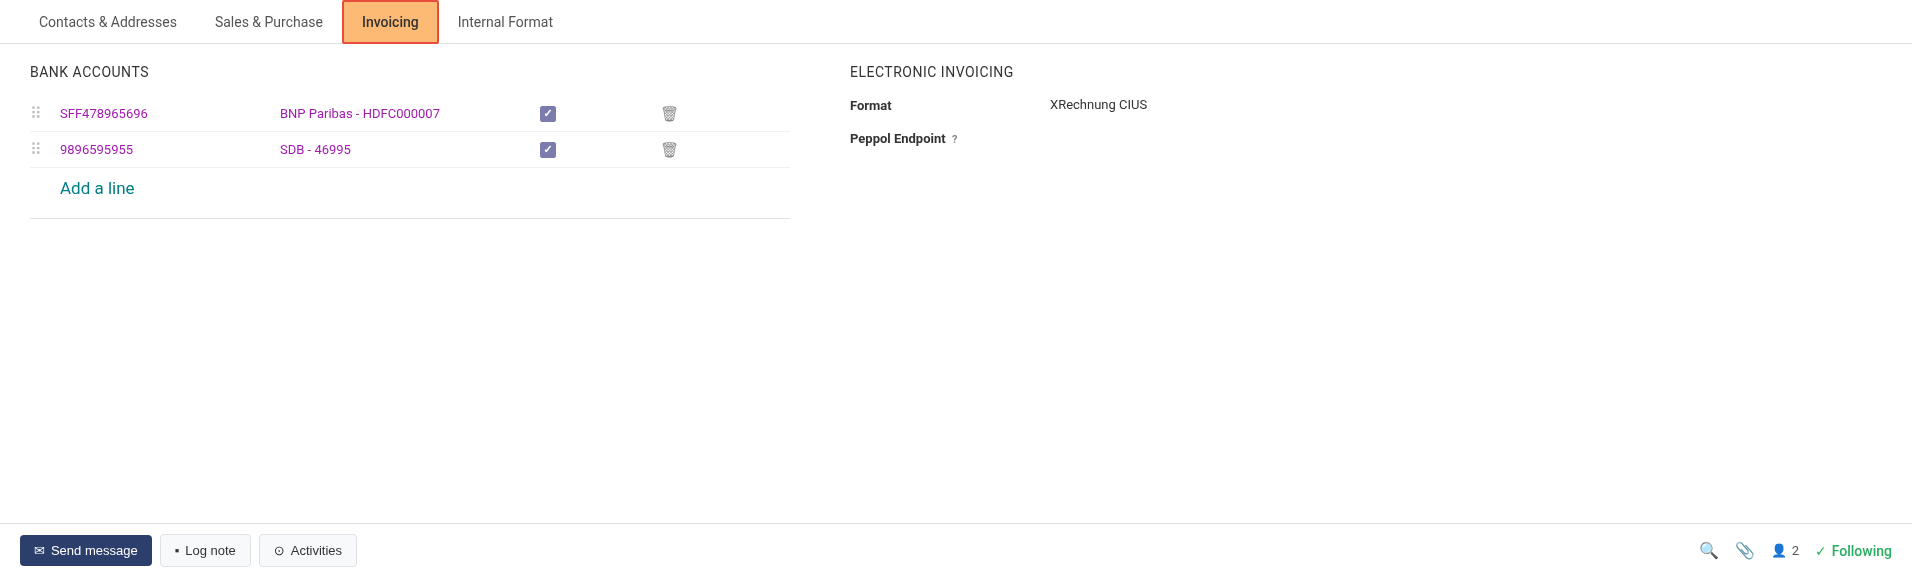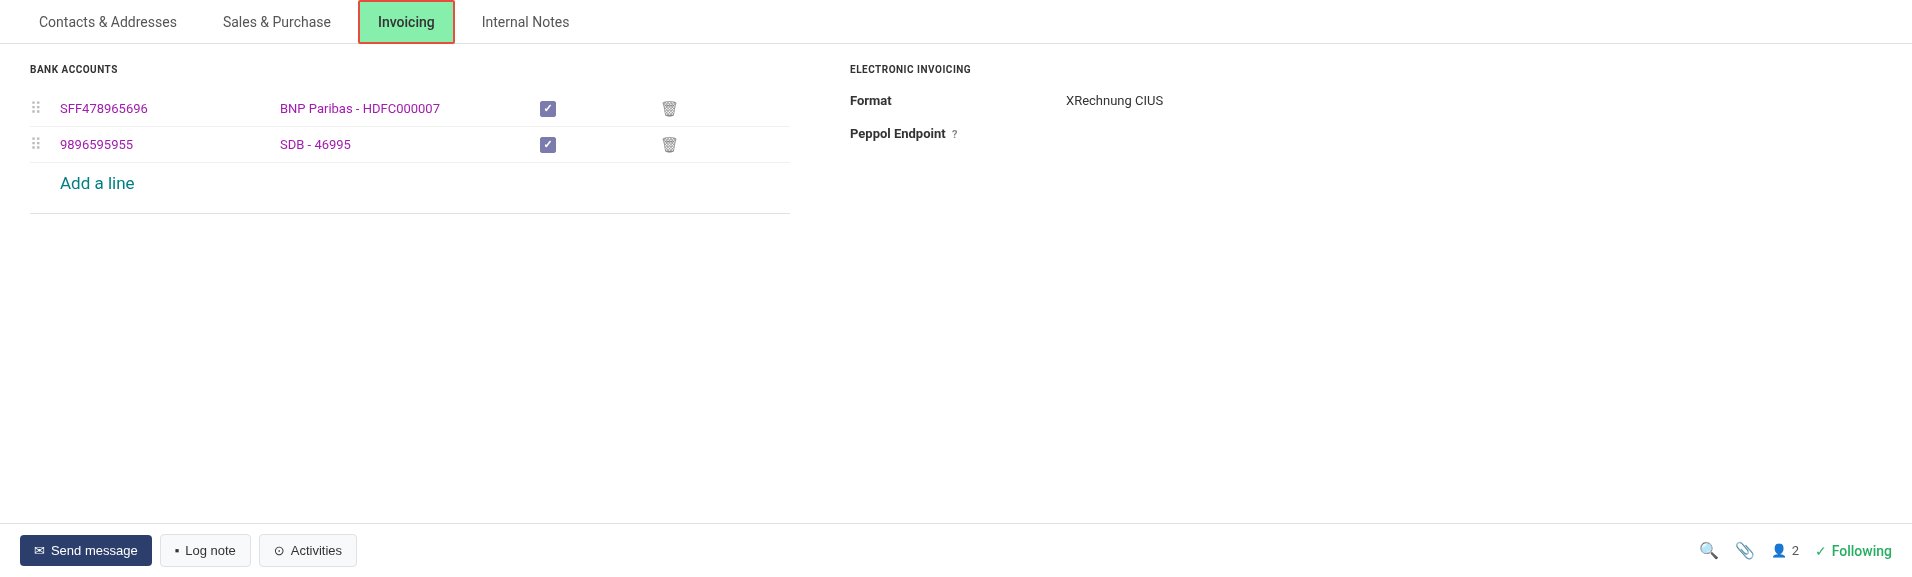--- a/index.html
+++ b/index.html
@@ -21,60 +21,59 @@
     }
 
     
     .tabs-bar {
       display: flex;
       align-items: center;
       border-bottom: 1px solid #dee2e6;
       padding: 0 20px;
       background: #fff;
       flex-shrink: 0;
-      gap: 8px;
     }
 
     .tab-item {
       padding: 12px 18px;
       cursor: pointer;
       color: #555;
       font-size: 14px;
       border: 1px solid transparent;
       margin-bottom: -1px;
       white-space: nowrap;
     }
 
     .tab-item.active {
       border: 2px solid #e74c3c;
       border-radius: 2px;
       color: #333;
       font-weight: 500;
-      background: #86efac;
+      background: #fdba74;
       margin-bottom: -1px;
     }
 
     
     .main-content {
       display: flex;
       flex: 1;
       padding: 20px 30px;
       gap: 40px;
       overflow: auto;
     }
 
     
     .left-panel {
       flex: 1;
       max-width: 760px;
     }
 
     .section-title {
-      font-size: 10px;
-      font-weight: 700;
+      font-size: 14px;
+      font-weight: 400;
       color: #333;
       text-transform: uppercase;
       letter-spacing: 0.5px;
       margin-bottom: 16px;
     }
 
     .bank-accounts-table {
       width: 100%;
     }
 
@@ -158,21 +157,21 @@
 
     
     .right-panel {
       flex: 1;
       padding-left: 20px;
     }
 
     .field-row {
       display: flex;
       margin-bottom: 16px;
-      align-items: flex-end;
+      align-items: center;
     }
 
     .field-label {
       font-weight: 700;
       font-size: 13px;
       color: #333;
       width: 200px;
       flex-shrink: 0;
       padding-top: 2px;
     }
@@ -180,21 +179,20 @@
     .field-label .help-icon {
       color: #888;
       font-size: 11px;
       cursor: pointer;
       margin-left: 3px;
     }
 
     .field-value {
       font-size: 13px;
       color: #333;
-      margin-left: 16px;
     }
 
     
     .bottom-toolbar {
       display: flex;
       align-items: center;
       justify-content: space-between;
       padding: 10px 20px;
       border-top: 1px solid #dee2e6;
       background: #fff;
@@ -280,21 +278,21 @@
   </style>
 </head>
 <body>
 
 <div class="page-wrapper">
 
   <div class="tabs-bar">
     <div class="tab-item">Contacts &amp; Addresses</div>
     <div class="tab-item">Sales &amp; Purchase</div>
     <div class="tab-item active">Invoicing</div>
-    <div class="tab-item">Internal Notes</div>
+    <div class="tab-item">Internal Format</div>
   </div>
 
   <div class="main-content">
 
     <div class="left-panel">
       <div class="section-title">BANK ACCOUNTS</div>
 
       <div class="bank-accounts-table">
 
 

